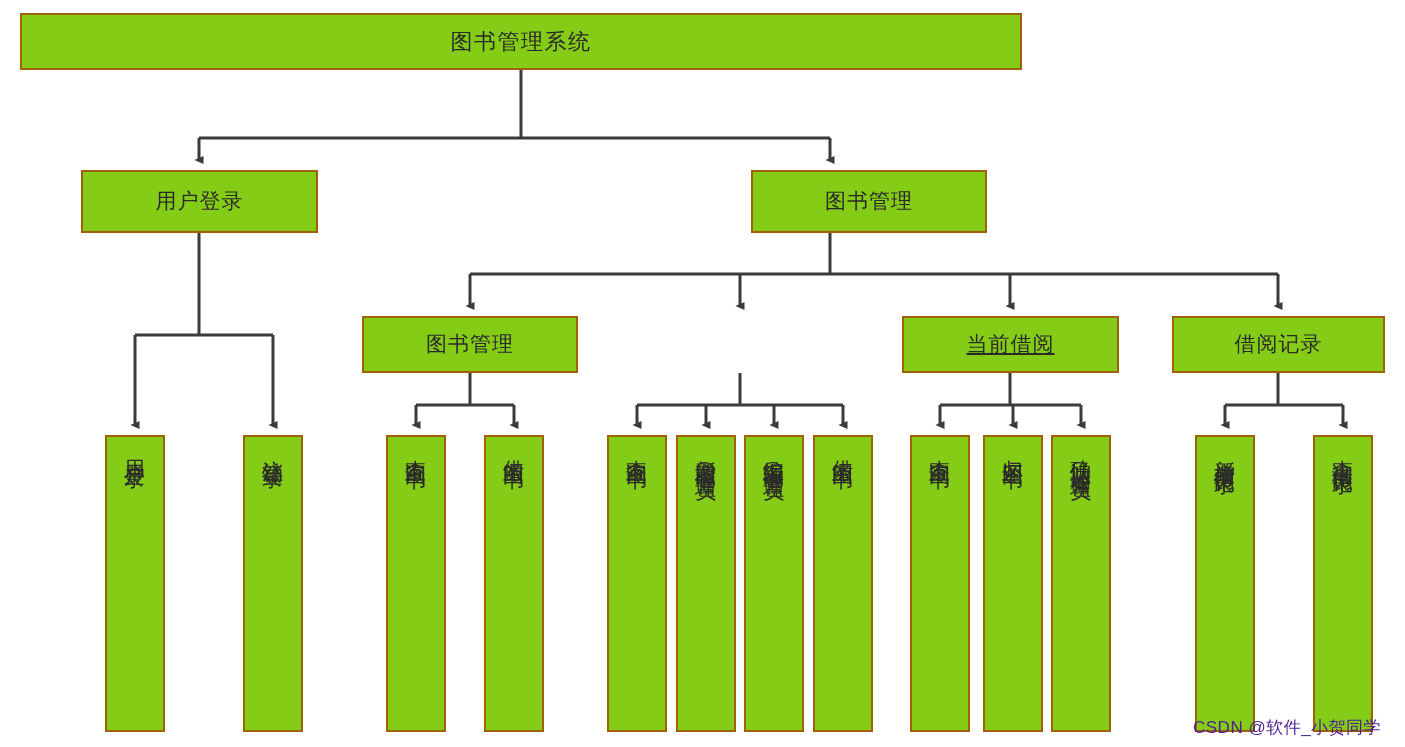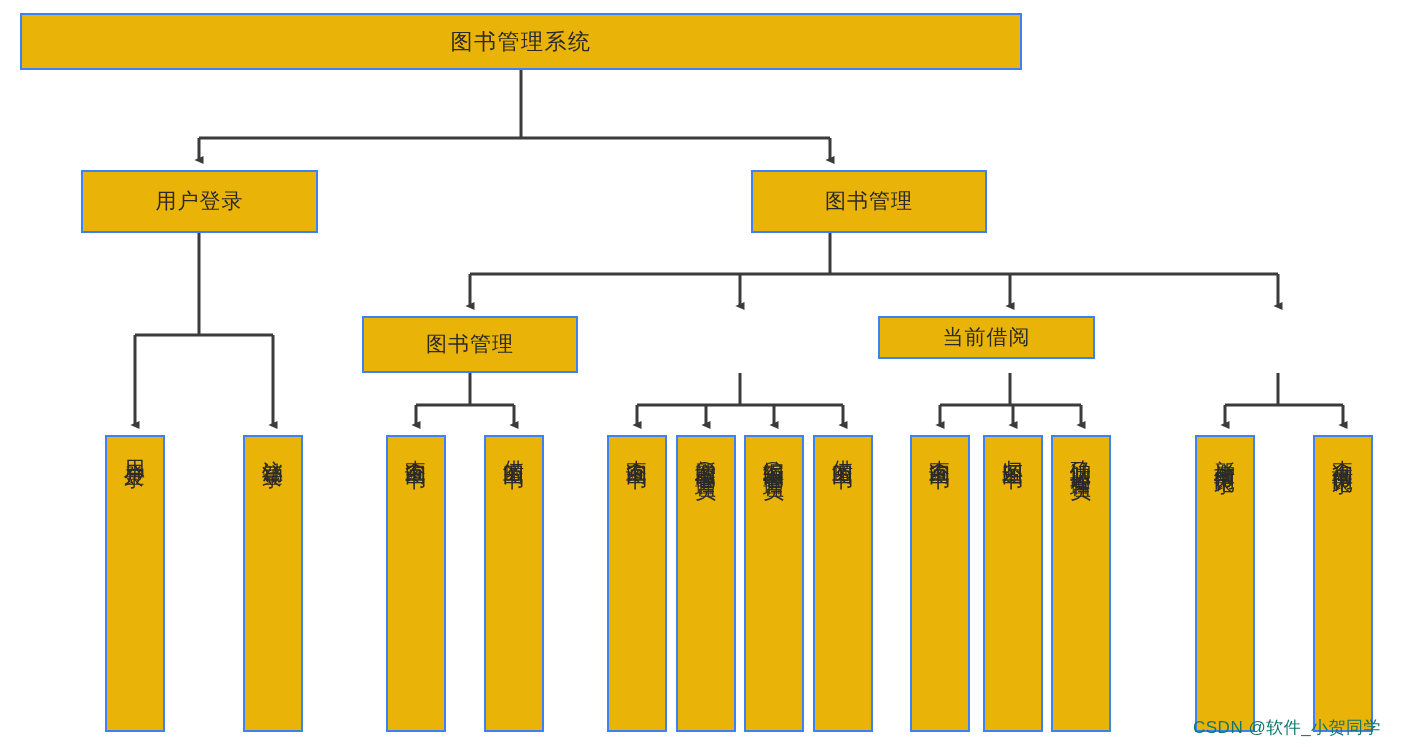--- a/index.html
+++ b/index.html
@@ -22,22 +22,22 @@
     position: absolute;
     left: 0;
     top: 0;
     width: 1405px;
     height: 747px;
     pointer-events: none;
   }
   .node {
     position: absolute;
     box-sizing: border-box;
-    background: #eab308;
-    border: 2px solid #3b82f6;
+    background: #84cc16;
+    border: 2px solid #a16207;
     display: flex;
     align-items: center;
     justify-content: center;
     color: #2a2a2a;
   }
   .node .lbl {
     display: block;
     text-align: center;
     line-height: 1.25;
     white-space: nowrap;
@@ -61,21 +61,21 @@
     writing-mode: vertical-rl;
     text-orientation: upright;
     font-size: 21px;
     letter-spacing: 3px;
     line-height: 1;
     white-space: nowrap;
   }
   .watermark {
     position: absolute;
     font-size: 17px;
-    color: #0f766e;
+    color: #4c1d95;
     white-space: nowrap;
     letter-spacing: 0.5px;
     user-select: none;
   }
 </style>
 </head>
 <body>
 
 <div id="canvas">
 
@@ -136,22 +136,25 @@
   <div class="node horiz" style="left:81px; top:170px; width:237px; height:63px;">
     <span class="lbl">用户登录</span>
   </div>
   <div class="node horiz" style="left:711px; top:170px; width:236px; height:63px;margin-left:40px;">
     <span class="lbl">图书管理</span>
   </div>
 
   <div class="node horiz" style="left:362px; top:316px; width:216px; height:57px;">
     <span class="lbl">图书管理</span>
   </div>
-  <div class="node horiz" style="left:878px; top:316px; width:217px; height:43px;">
+  <div class="node horiz" style="left:902px; top:316px; width:217px; height:57px;text-decoration:underline;">
     <span class="lbl">当前借阅</span>
+  </div>
+  <div class="node horiz" style="left:1172px; top:316px; width:213px; height:57px;">
+    <span class="lbl">借阅记录</span>
   </div>
 
   <div class="node vert" style="left:105px; top:435px; width:60px; height:297px;">
     <span class="lbl">用户登录</span>
   </div>
   <div class="node vert" style="left:243px; top:435px; width:60px; height:297px;">
     <span class="lbl">注销登录</span>
   </div>
   <div class="node vert" style="left:386px; top:435px; width:60px; height:297px;">
     <span class="lbl">查询图书</span>

